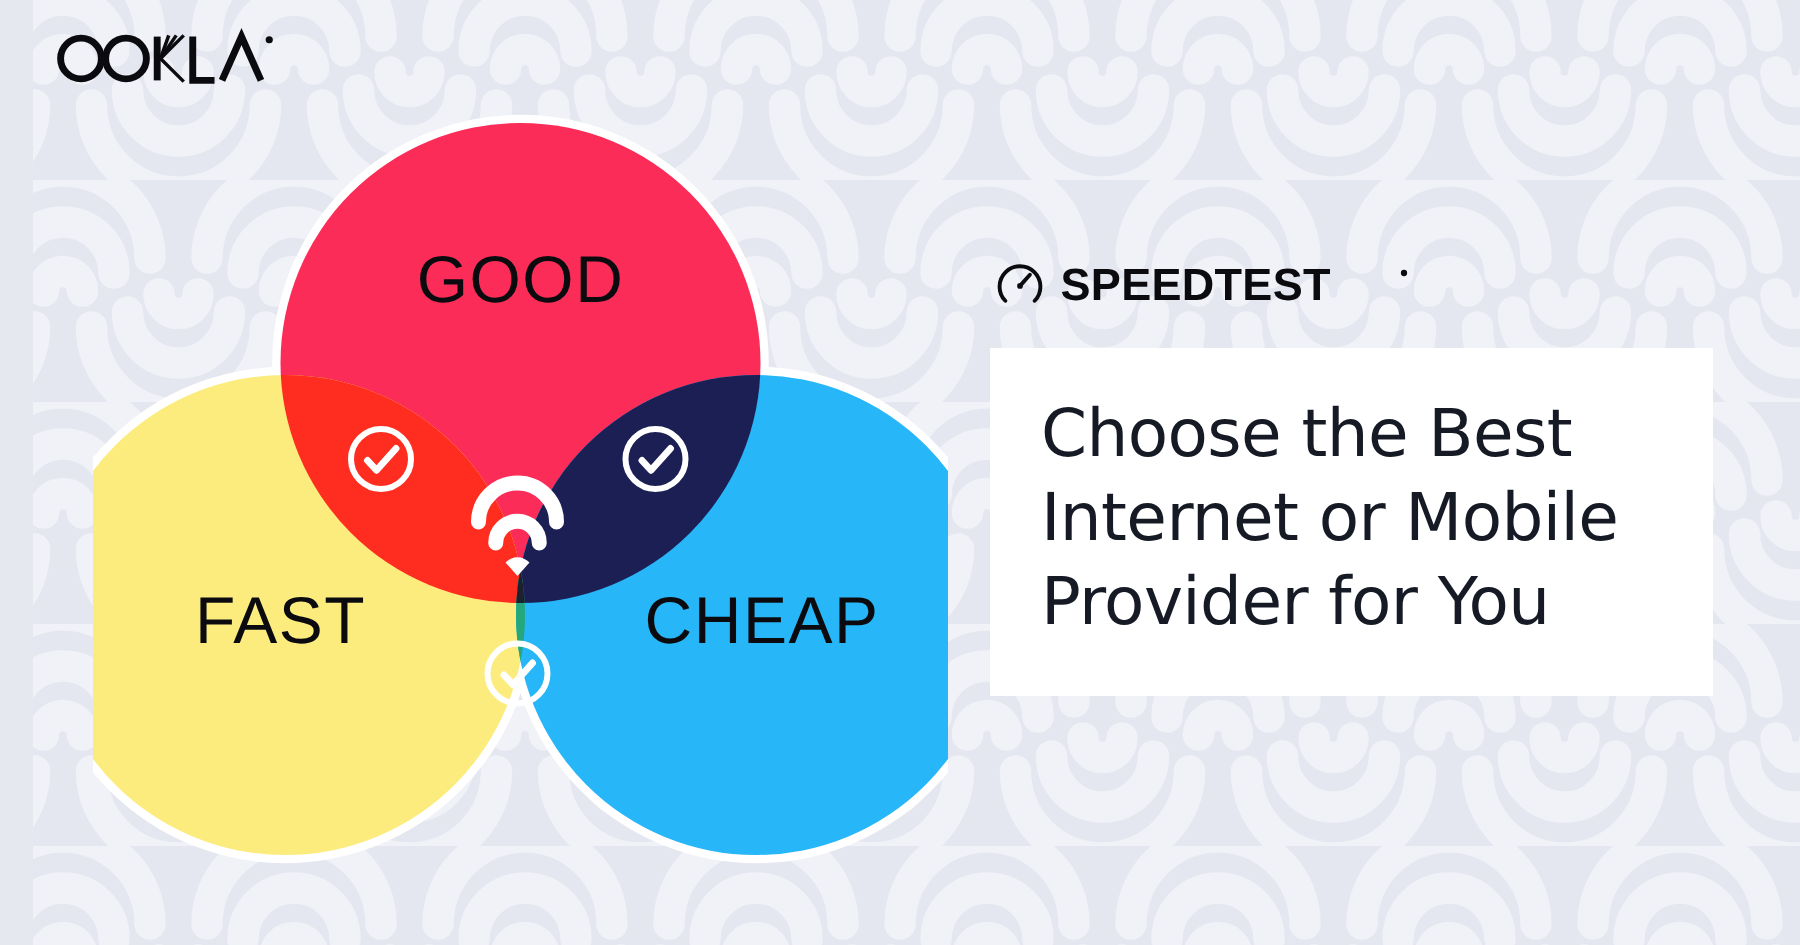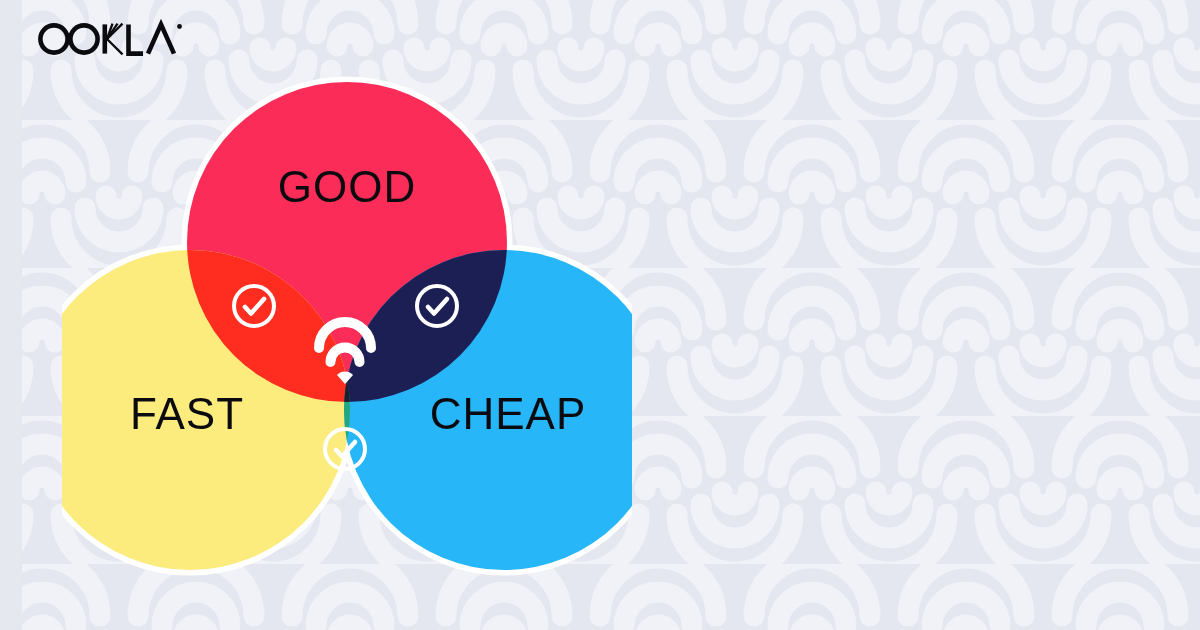--- a/index.html
+++ b/index.html
@@ -188,14 +188,37 @@
       <path d="M -9 1 L -3 7.5 L 10 -7" fill="none" stroke="#ffffff" stroke-width="4.6" stroke-linecap="round" stroke-linejoin="round"></path>
     </g>
 
     <g transform="translate(283,292)">
       <path d="M -26 -4 A 26 26 0 0 1 26 -4" fill="none" stroke="#ffffff" stroke-width="10" stroke-linecap="round"></path>
       <path d="M -14.5 10 A 14.5 14.5 0 0 1 14.5 10" fill="none" stroke="#ffffff" stroke-width="10" stroke-linecap="round"></path>
       <path d="M 0 32 L -8 23 A 11 11 0 0 1 8 23 Z" fill="#ffffff"></path>
     </g>
   </svg>
 
+  <div id="right-col">
+
+    <div id="speedtest-logo">
+      <svg width="290" height="40" viewBox="0 0 290 40" aria-hidden="true">
+
+        <g>
+          <path d="M 10.2 30.5 A 13.6 13.6 0 1 1 29.8 30.5" fill="none" stroke="#0b0b0f" stroke-width="2.6" stroke-linecap="round"></path>
+          <path d="M 20 20.6 L 26.6 13.2" fill="none" stroke="#0b0b0f" stroke-width="2.6" stroke-linecap="round"></path>
+          <circle cx="20" cy="20.6" r="1.9" fill="#0b0b0f"></circle>
+        </g>
+
+        <text x="47" y="30" font-family="'Liberation Sans','DejaVu Sans',sans-serif" font-size="30" font-weight="bold" fill="#0b0b0f" letter-spacing="0.2">SPEEDTEST</text>
+        <circle cx="276" cy="12" r="2.1" fill="#0b0b0f"></circle>
+      </svg>
+    </div>
+
+    <div id="headline-box">
+      <div id="headline">Choose the Best
+Internet or Mobile
+Provider for You</div>
+    </div>
+
+  </div>
 
 </div>
 
 </body></html>

